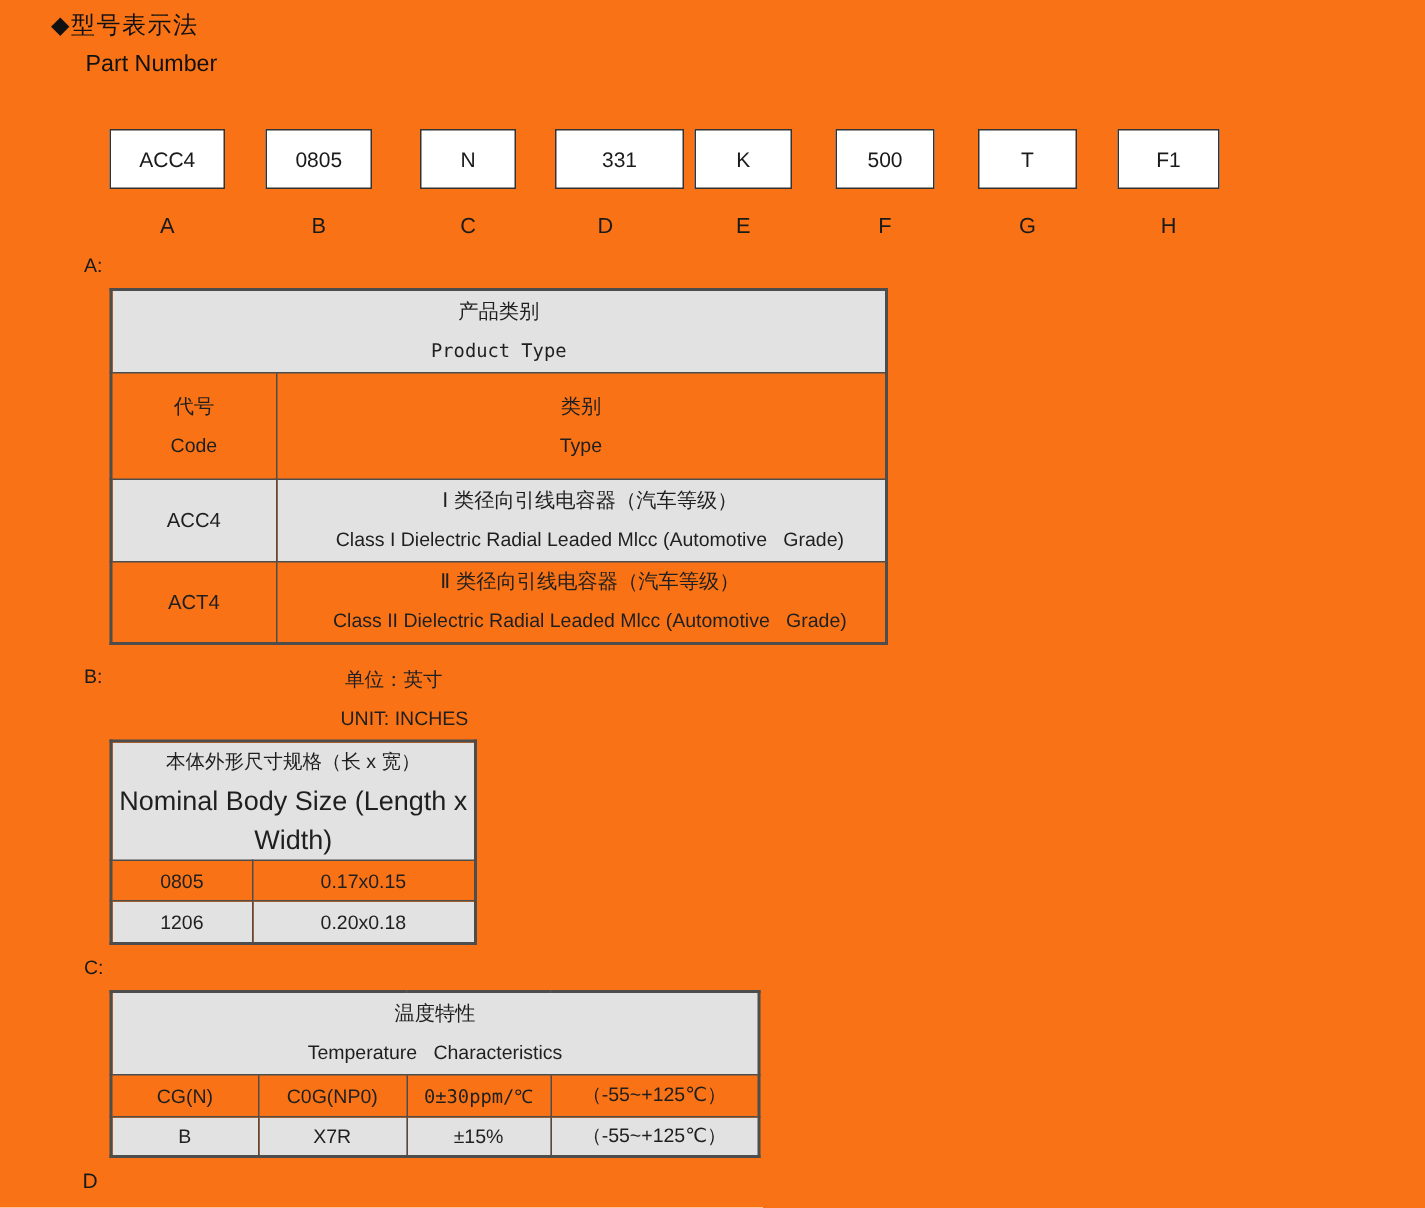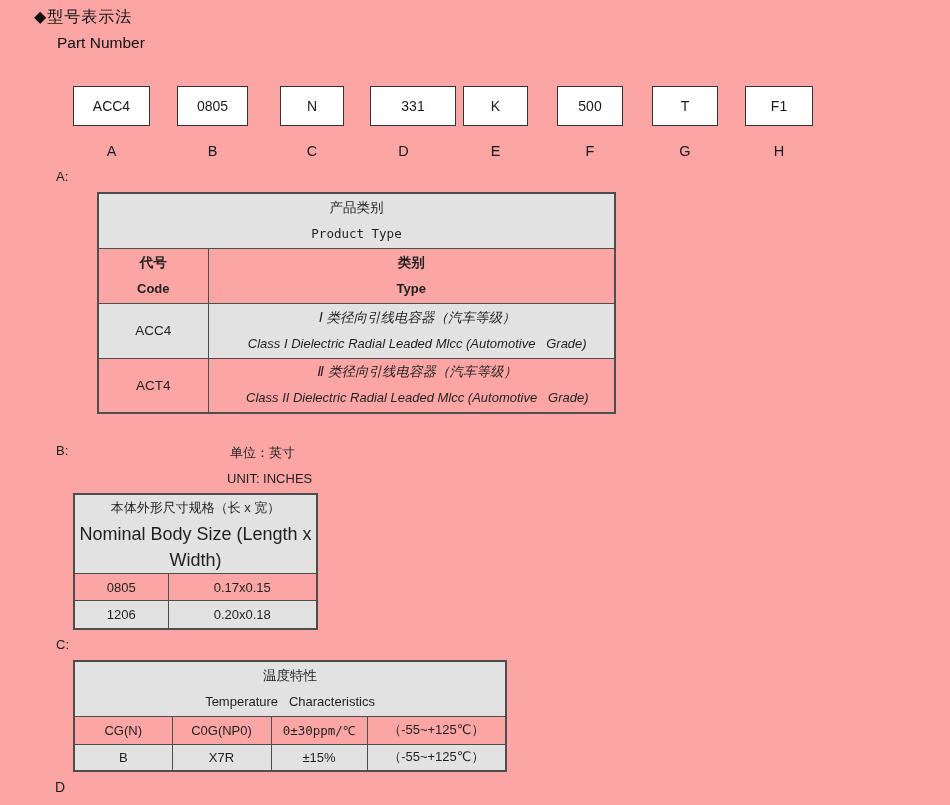--- a/index.html
+++ b/index.html
@@ -1,20 +1,20 @@
 <!DOCTYPE html>
 <html><head>
 <meta charset="utf-8">
 <style>
   * { margin:0; padding:0; box-sizing:border-box; }
   html,body { background:#ffffff; }
   .page {
     position:relative;
     width:950px; height:805px;
-    background:#fca5a5;
+    background:#f97316;
     font-family:"Liberation Sans","DejaVu Sans",sans-serif;
     color:#1f1f1f;
     overflow:hidden;
   }
   .abs { position:absolute; }
 
   
   .title-zh { left:34px; top:7px; font-size:16px; color:#111; letter-spacing:1px; }
   .title-en { left:57px; top:34px; font-size:15.5px; color:#111; }
 
@@ -36,21 +36,21 @@
 
   
   table { border-collapse:collapse; table-layout:fixed; }
   table.doc { border:2px solid #4d4d4d; }
   table.doc td { border:1px solid #4d4d4d; vertical-align:middle; text-align:center; overflow:hidden; }
   .fill { background:#e2e2e2; }
   .zh   { font-size:13.5px; }
   .en   { font-size:13px; }
   .mono { font-family:"DejaVu Sans Mono",monospace; font-size:12.5px; }
   .two-line > div { line-height:26px; }
-  .desc { text-align:left; padding-left:12px;font-style:italic; }
+  .desc { text-align:left; padding-left:12px; }
   .pre  { white-space:pre-wrap; }
 
   .unit-zh { font-size:13px; }
   .unit-en { font-size:13px; }
 </style>
 </head>
 <body>
 
 <div class="page">
 
@@ -70,33 +70,33 @@
   <div class="pn-letter" style="left:177px;width:71px;">B</div>
   <div class="pn-letter" style="left:280px;width:64px;">C</div>
   <div class="pn-letter" style="left:370px;width:67px;">D</div>
   <div class="pn-letter" style="left:463px;width:65px;">E</div>
   <div class="pn-letter" style="left:557px;width:66px;">F</div>
   <div class="pn-letter" style="left:652px;width:66px;">G</div>
   <div class="pn-letter" style="left:745px;width:68px;">H</div>
 
   <div class="abs sec-label" style="left:56px;top:169px;">A:</div>
 
-  <table class="doc abs" style="left:73px;top:192px;width:517px;margin-left:24px;">
+  <table class="doc abs" style="left:73px;top:192px;width:517px;">
     <colgroup>
         <col style="width:110px;">
         <col style="width:407px;">
       </colgroup>
     <tbody>
         <tr style="height:55px;">
       <td colspan="2" class="fill two-line">
         <div class="zh">产品类别</div>
         <div class="mono">Product Type</div>
       </td>
     </tr>
-    <tr style="height:55px;font-weight:bold;">
+    <tr style="height:71px;">
       <td class="two-line">
         <div class="zh">代号</div>
         <div class="en">Code</div>
       </td>
       <td class="two-line">
         <div class="zh">类别</div>
         <div class="en">Type</div>
       </td>
     </tr>
     <tr style="height:55px;">

